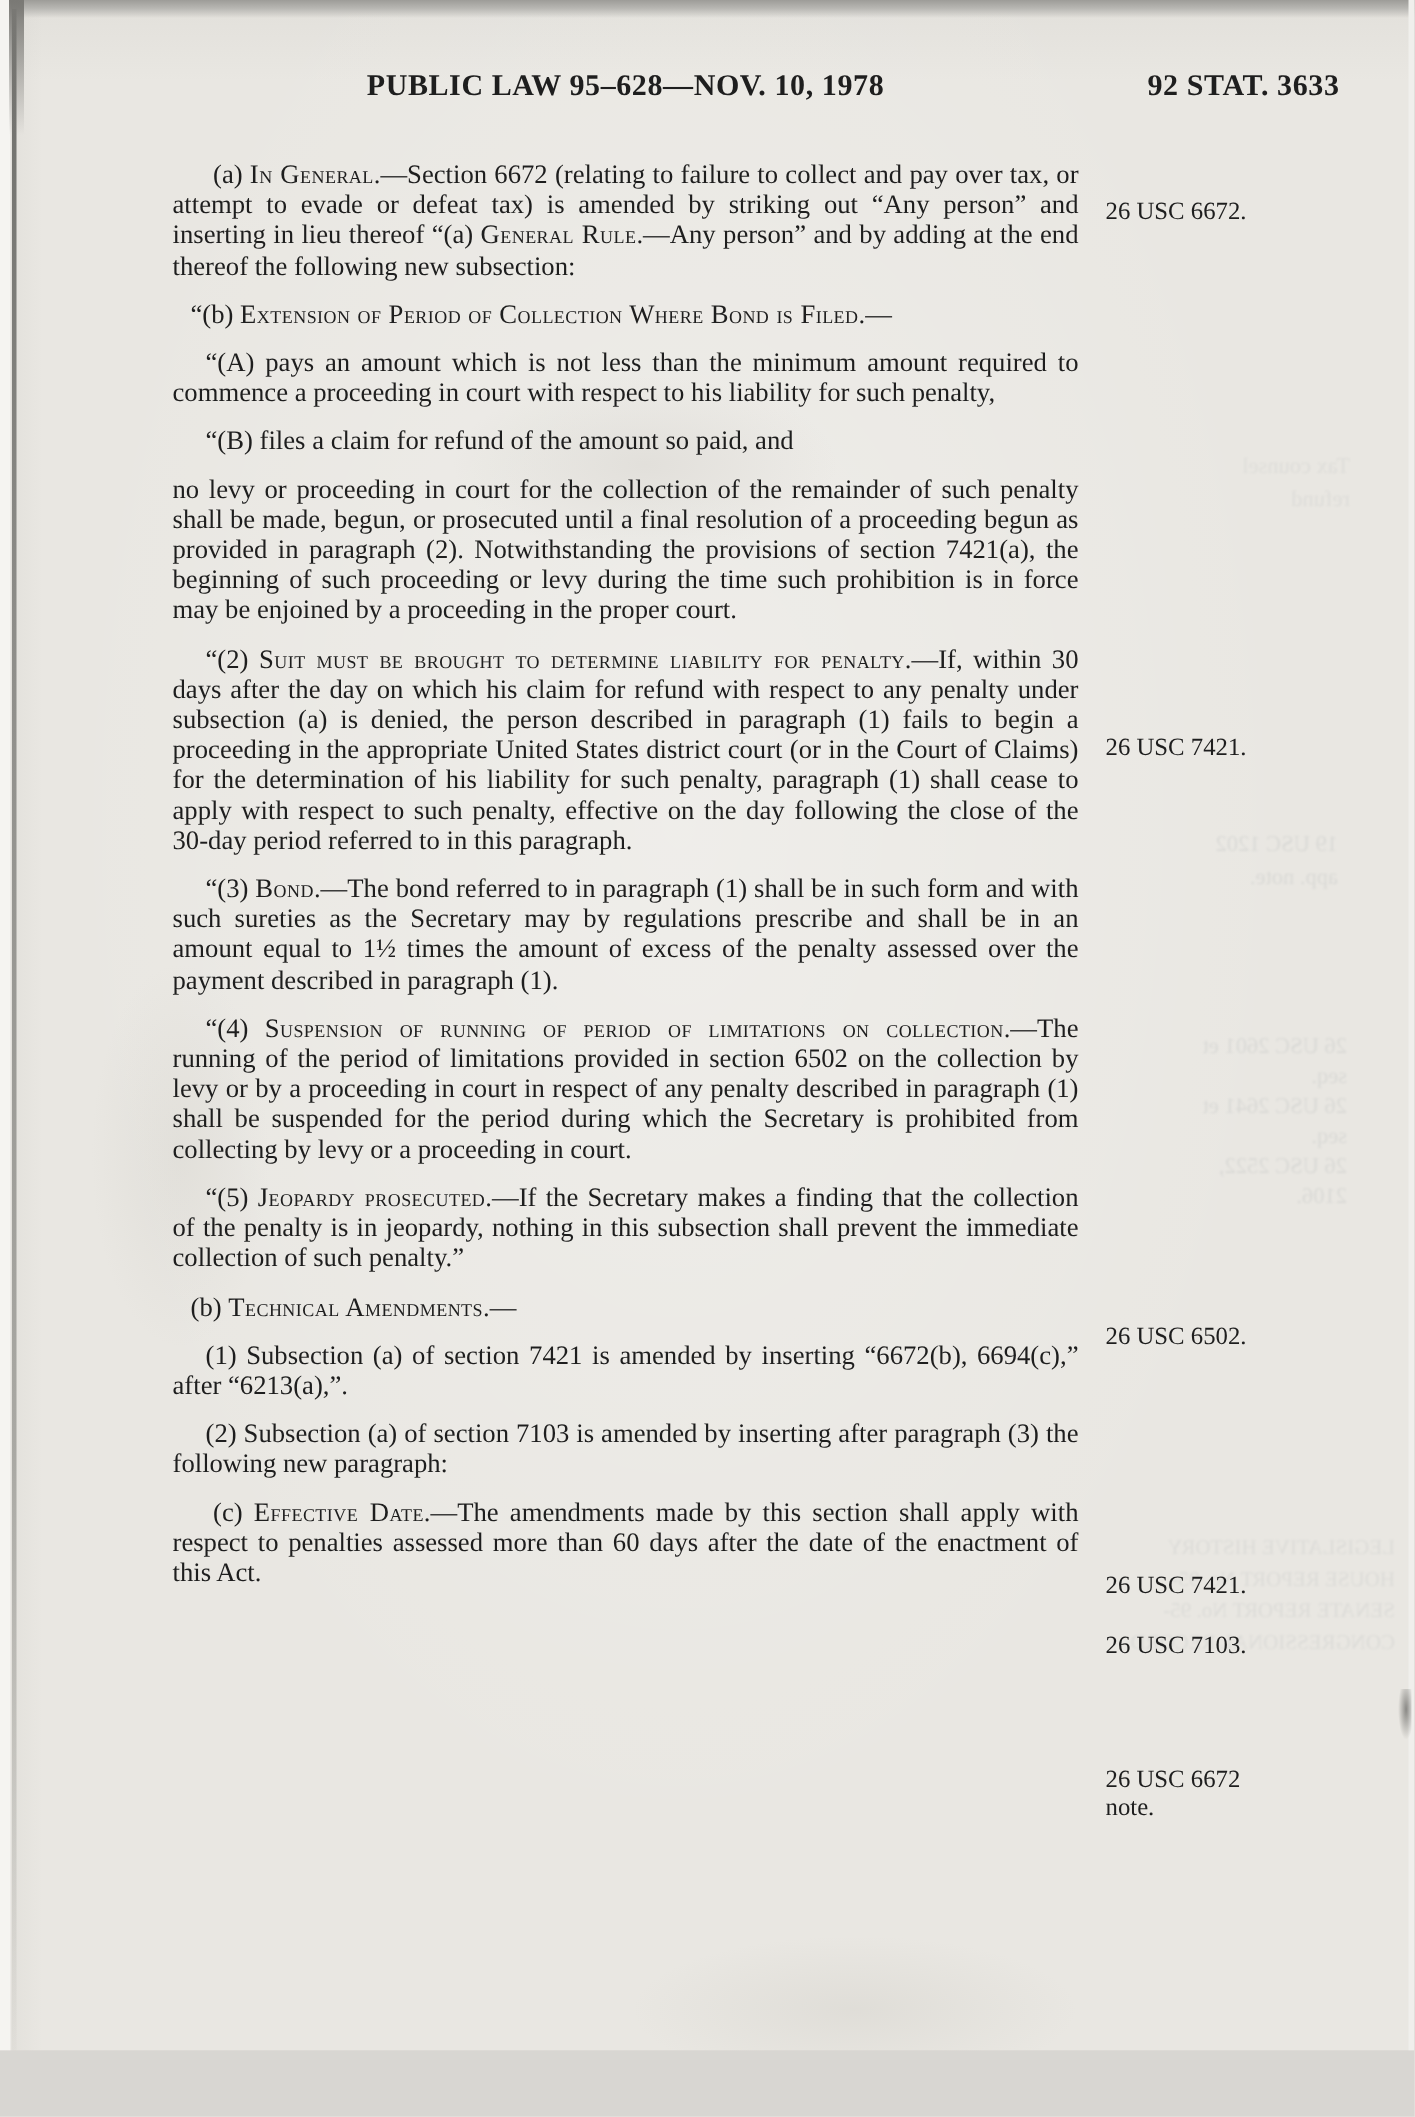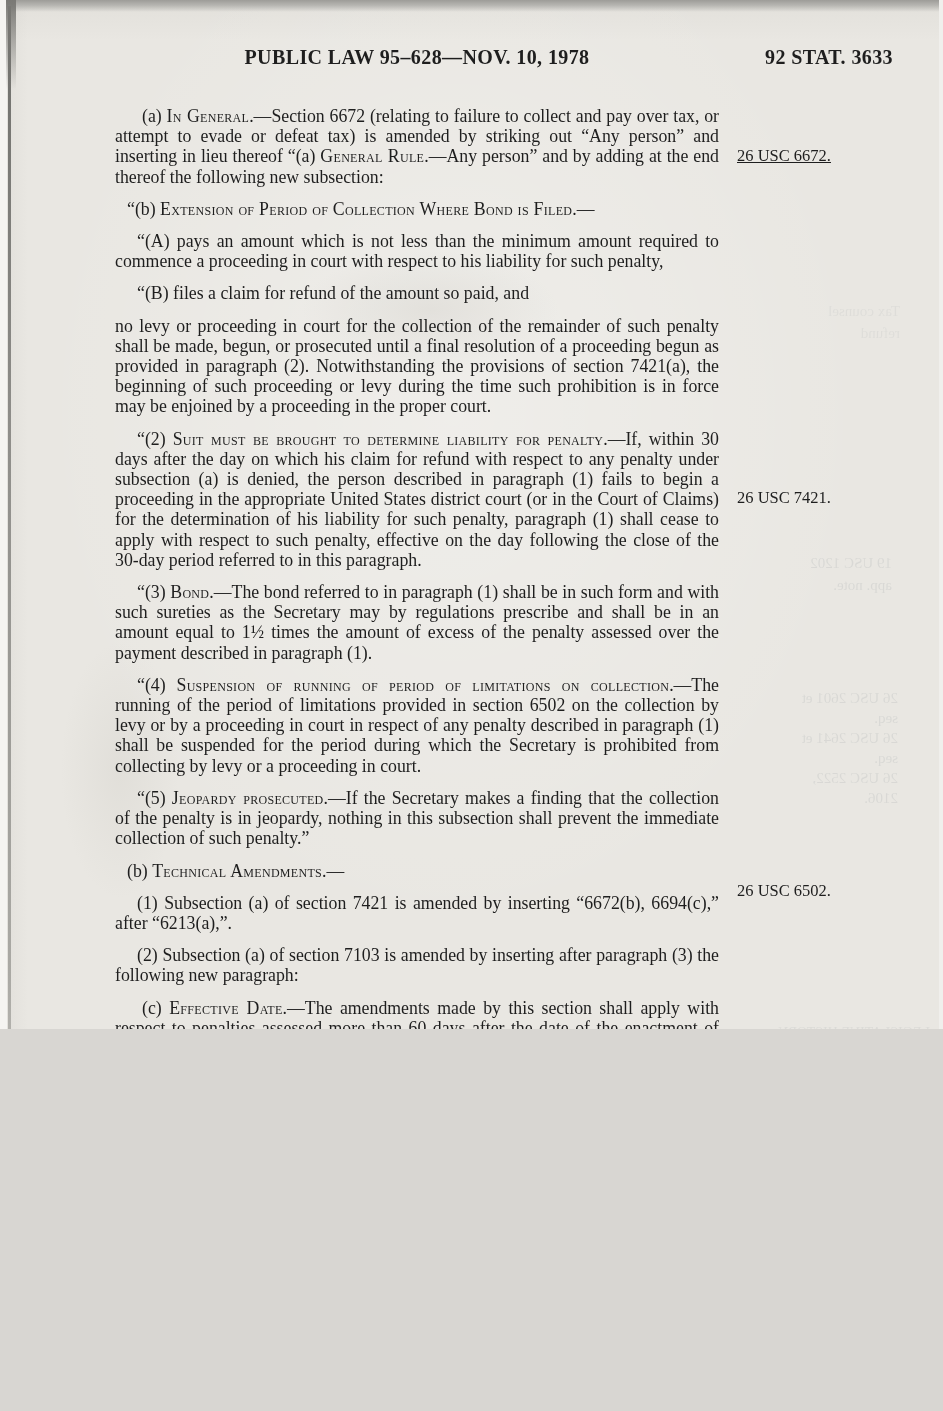--- a/index.html
+++ b/index.html
@@ -1,18 +1,18 @@
 <!DOCTYPE html>
 <html><head>
 <meta charset="utf-8">
 <style>
   html,body{margin:0;padding:0;background:#d8d6d2;}
   .page{
     position:relative;
-    width:943px;height:1029px;
+    width:943px;height:1367px;
     background:#e9e7e2;
     background-image:
       radial-gradient(ellipse at 48% 40%, rgba(255,255,255,0.28) 0%, rgba(255,255,255,0) 60%),
       linear-gradient(180deg, rgba(160,158,152,0.10) 0%, rgba(160,158,152,0) 4%),
       linear-gradient(90deg, rgba(150,148,142,0.10) 0%, rgba(150,148,142,0) 3%);
     overflow:hidden;
     font-family:"Liberation Serif","DejaVu Serif",serif;
     color:#1e1e1e;
   }
   
@@ -46,21 +46,21 @@
   .lvl2{margin-left:52px;text-indent:22px;}
   .flush{text-indent:0;}
   .note-block{margin:7px 20px 7px 44px;font-weight:bold;
     font-size:15.2px;line-height:18.4px;text-indent:24px;text-align:left;}
   .seg{white-space:normal;}
   .sc{font-variant:small-caps;letter-spacing:0.3px;}
 
   
   .mnote{position:absolute;left:737px;width:110px;font-size:16.5px;
     line-height:19px;text-align:left;white-space:normal;}
-  .mn1{top:146px;text-decoration:underline;}
+  .mn1{top:131px;}
   .mn2{top:488px;}
   .mn3{top:867px;margin-top:14px;}
   .mn4{top:1047px;}
   .mn5{top:1087px;}
   .mn6{top:1176px;width:100px;}
 
   
   .ghost{position:absolute;transform:scaleX(-1);opacity:0.11;color:#5d6b74;
     filter:blur(0.6px);font-size:15px;line-height:22px;white-space:pre-line;
     text-align:left;}

